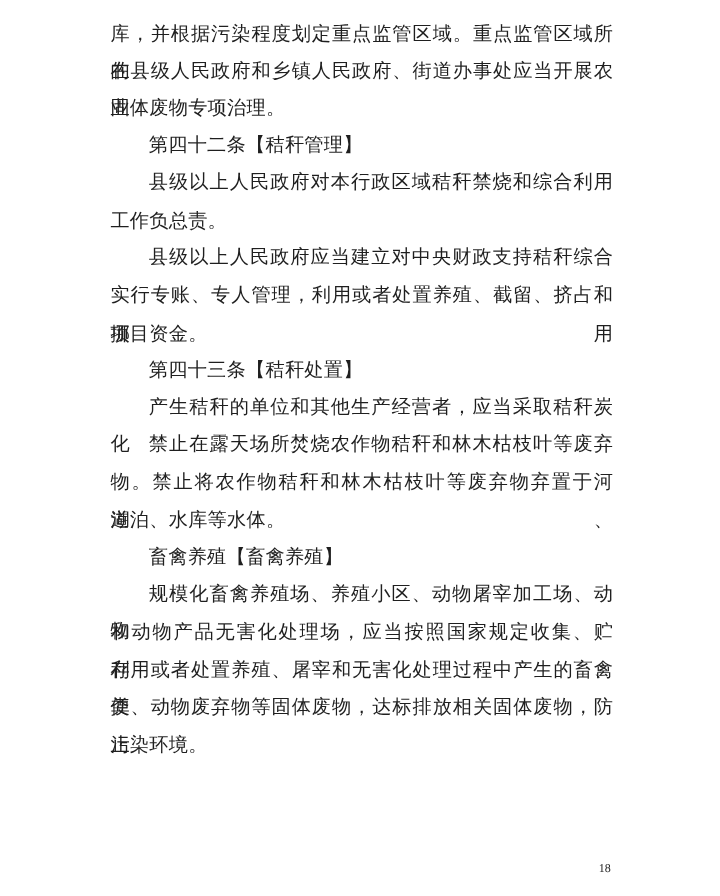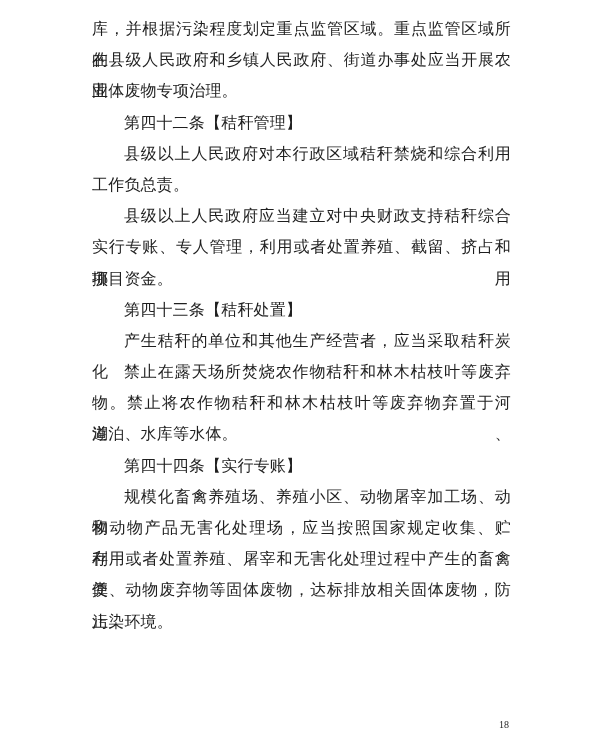--- a/index.html
+++ b/index.html
@@ -30,20 +30,21 @@
     white-space: nowrap;
     text-align: left;
   }
   .doc-line.fill {
     white-space: normal;
     text-align: justify;
     text-align-last: justify;
   }
   .doc-line.indent {
     text-indent: 2em;
+    font-family: Liberation Mono, monospace;
   }
   .page-number {
     position: absolute;
     top: 719px;
     left: 494px;
     width: 20px;
     text-align: center;
     font-size: 10px;
     color: #1f1f1f;
     font-family: Liberation Serif, serif;
@@ -61,21 +62,21 @@
       <div class="doc-line indent fill">县级以上人民政府对本行政区域秸秆禁烧和综合利用</div>
       <div class="doc-line">工作负总责。</div>
       <div class="doc-line indent fill">县级以上人民政府应当建立对中央财政支持秸秆综合</div>
       <div class="doc-line fill">实行专账、专人管理，利用或者处置养殖、截留、挤占和挪用</div>
       <div class="doc-line">项目资金。</div>
       <div class="doc-line indent">第四十三条【秸秆处置】</div>
       <div class="doc-line indent fill">产生秸秆的单位和其他生产经营者，应当采取秸秆炭化</div>
       <div class="doc-line indent fill">禁止在露天场所焚烧农作物秸秆和林木枯枝叶等废弃</div>
       <div class="doc-line fill">物。禁止将农作物秸秆和林木枯枝叶等废弃物弃置于河道、</div>
       <div class="doc-line">湖泊、水库等水体。</div>
-      <div class="doc-line indent">第四十四条【实行专账】</div>
+      <div class="doc-line indent">畜禽养殖【畜禽养殖】</div>
       <div class="doc-line indent fill">规模化畜禽养殖场、养殖小区、动物屠宰加工场、动物</div>
       <div class="doc-line fill">和动物产品无害化处理场，应当按照国家规定收集、贮存、</div>
       <div class="doc-line fill">利用或者处置养殖、屠宰和无害化处理过程中产生的畜禽粪</div>
       <div class="doc-line fill">便、动物废弃物等固体废物，达标排放相关固体废物，防止</div>
       <div class="doc-line">污染环境。</div>
     </div>
   <div class="page-number">18</div>
 </div>
 
 </body></html>

